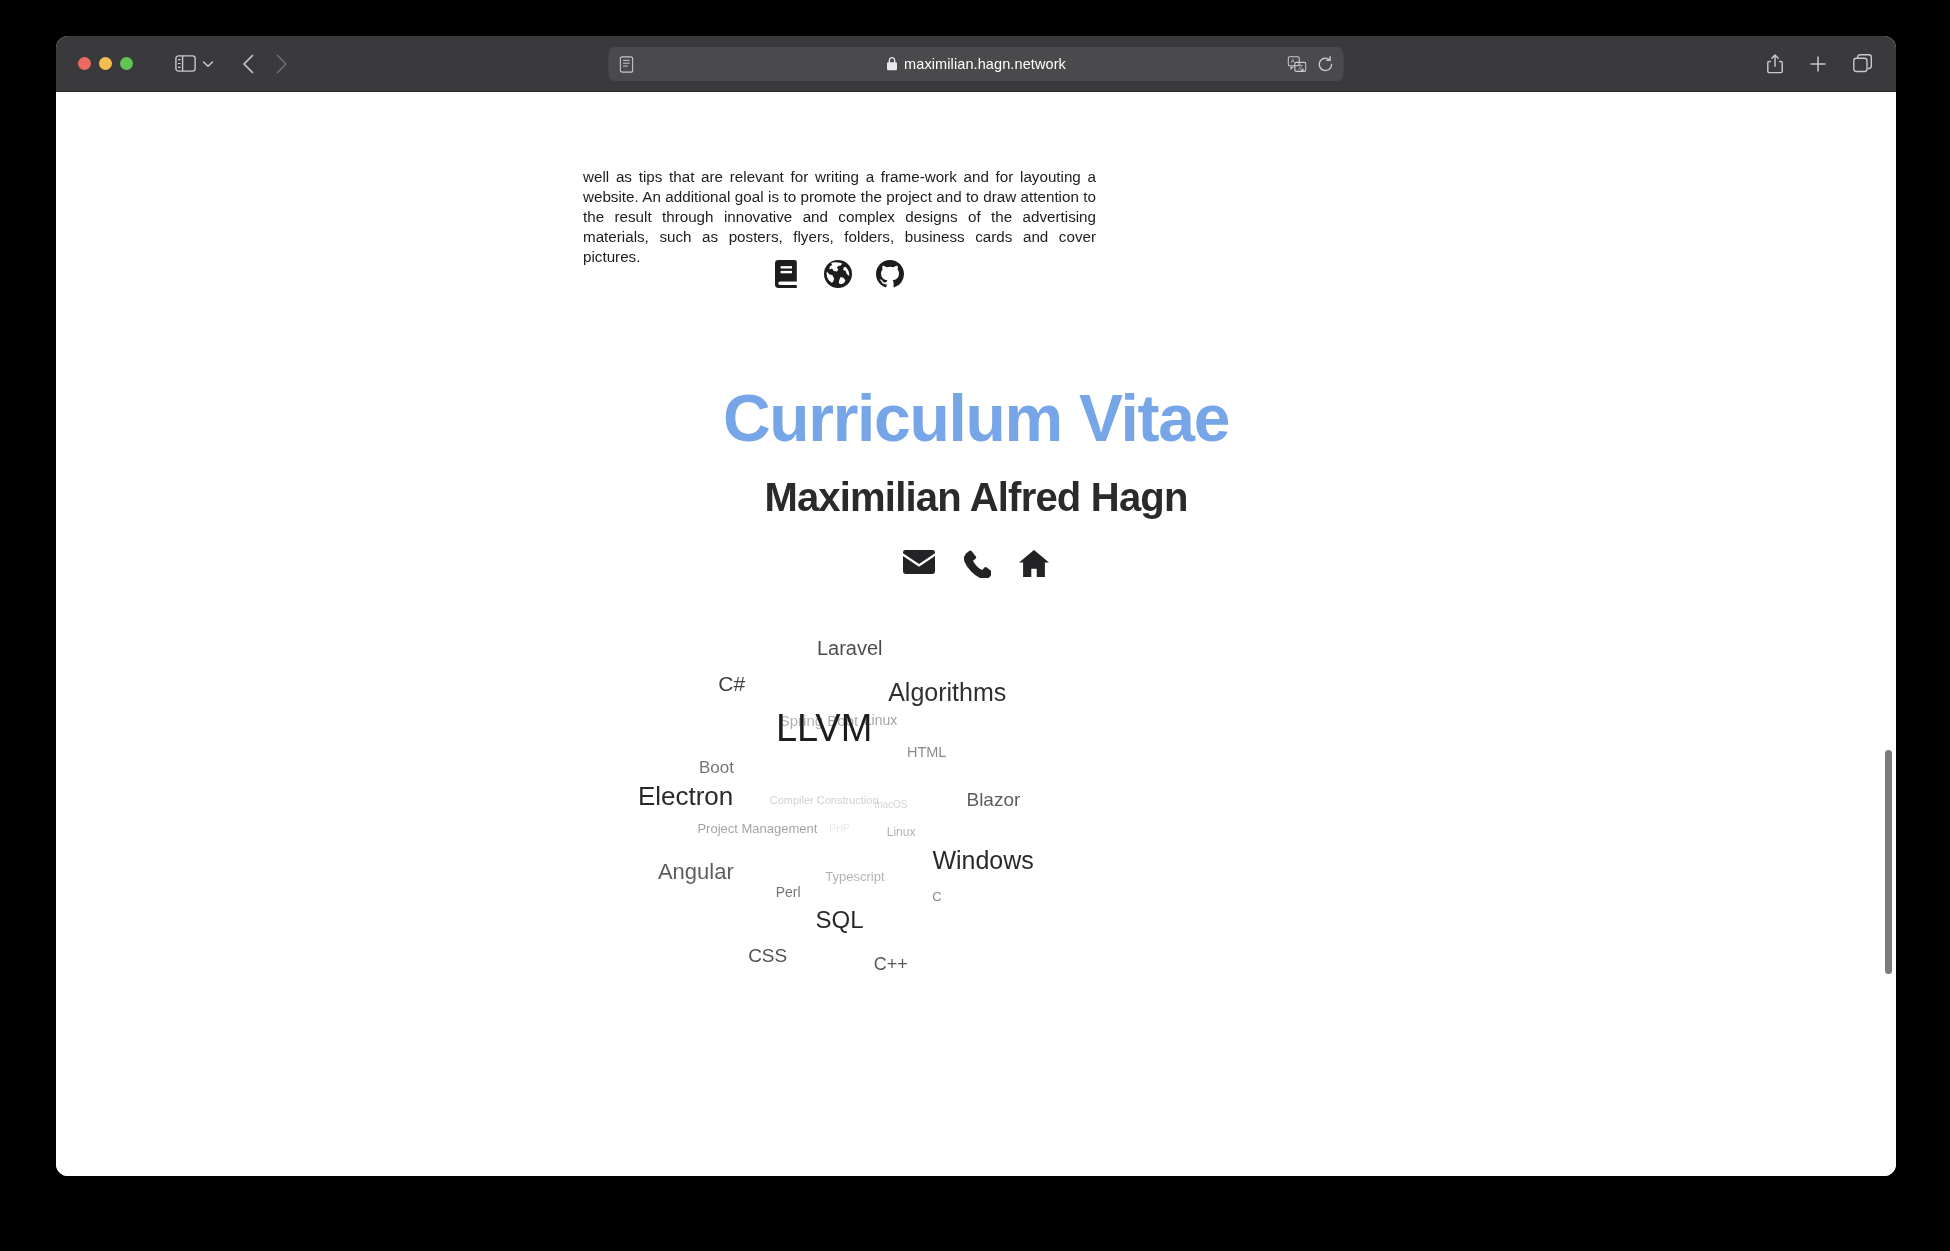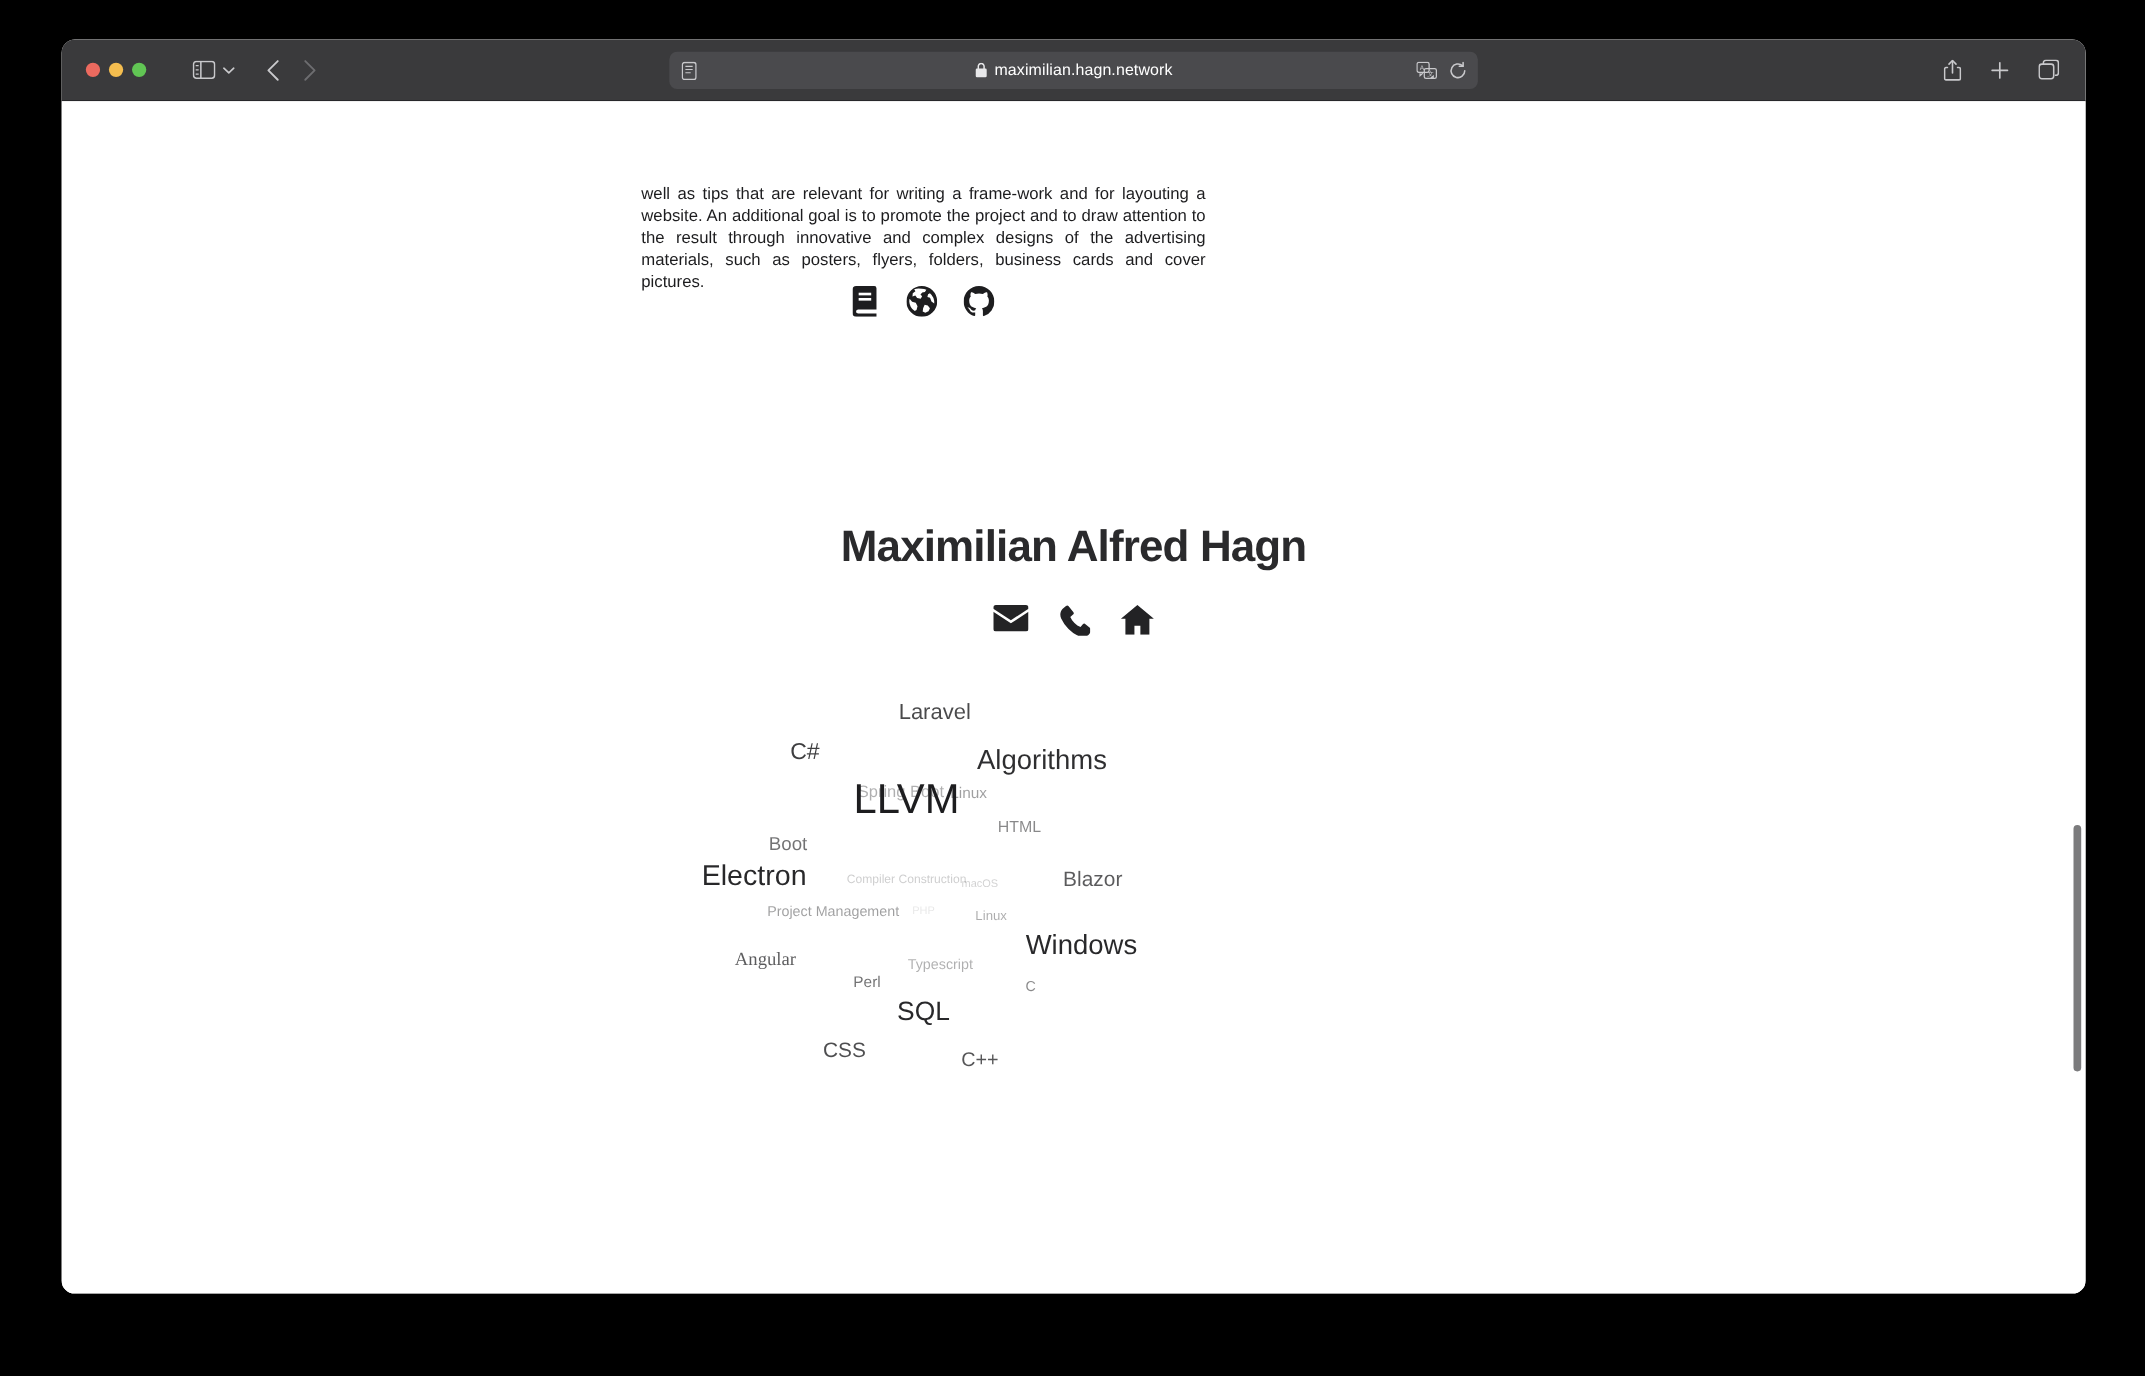--- a/index.html
+++ b/index.html
@@ -320,20 +320,21 @@
           <path d="M14 0a14 14 0 1 0 0 28 14 14 0 0 0 0-28zm0 2.6c1.5 0 2.9.3 4.2.8l-1.4 2-2.4.5-1.6 1.9 1.5 1.6-1.3 2.2-3.2-.6-1.7-2.4-2.6 1 .3-3.1 2.4-1.7-1.1-1.9A11.3 11.3 0 0 1 14 2.6zM3.1 11.8l2.1 2.5 3.3 1 1.6 3.1-.9 3.4-1.6 1A11.4 11.4 0 0 1 2.6 14c0-.76.08-1.5.23-2.2h.27zm18.3-5.1a11.4 11.4 0 0 1 3.9 9.3l-2.5-2-1.3-3.3-2.4-.6.6-2.5 1.7-.9zm-4.8 10.4 2.8.6 2 2.5-1.3 2.7-2.9 1.4-2.4-1.1.4-3 1.4-3.1z"></path>
         </svg>
       </span>
       <span class="social-icon">
         <svg width="28" height="28" viewBox="0 0 28 28" fill="currentColor">
           <path d="M14 0C6.27 0 0 6.27 0 14c0 6.19 4.01 11.43 9.58 13.29.7.13.96-.3.96-.67v-2.6c-3.9.85-4.72-1.65-4.72-1.65-.64-1.62-1.56-2.05-1.56-2.05-1.27-.87.1-.85.1-.85 1.41.1 2.15 1.45 2.15 1.45 1.25 2.14 3.28 1.52 4.08 1.16.13-.91.49-1.52.89-1.87-3.11-.35-6.39-1.56-6.39-6.93 0-1.53.55-2.78 1.44-3.76-.14-.36-.62-1.79.14-3.72 0 0 1.18-.38 3.86 1.44a13.4 13.4 0 0 1 7.03 0c2.68-1.82 3.85-1.44 3.85-1.44.77 1.93.29 3.36.15 3.72.9.98 1.44 2.23 1.44 3.76 0 5.39-3.29 6.57-6.41 6.92.5.44.96 1.3.96 2.62v3.88c0 .37.25.81.97.67A14 14 0 0 0 28 14c0-7.73-6.27-14-14-14z"></path>
         </svg>
       </span>
     </div>
 
+    <h1 class="cv-title">Curriculum Vitae</h1>
     <h2 class="cv-subtitle">Maximilian Alfred Hagn</h2>
 
     <div class="contact-row">
       <span class="contact-icon">
         <svg width="32" height="24" viewBox="0 0 32 24" fill="currentColor">
           <path d="M2.4 0h27.2A2.4 2.4 0 0 1 32 2.4v.9L16 13.9 0 3.3v-.9A2.4 2.4 0 0 1 2.4 0z"></path>
           <path d="M0 6.1l16 10.6L32 6.1v15.5A2.4 2.4 0 0 1 29.6 24H2.4A2.4 2.4 0 0 1 0 21.6V6.1z"></path>
         </svg>
       </span>
       <span class="contact-icon">
@@ -358,21 +359,21 @@
         <span class="cloud-word" style="left: 67%; top: 35%; font-size: 14.5px; opacity: 0.52;">HTML</span>
         <span class="cloud-word" style="left: 26%; top: 39%; font-size: 17px; opacity: 0.62;">Boot</span>
         <span class="cloud-word" style="left: 47%; top: 47%; font-size: 11px; opacity: 0.22;">Compiler Construction</span>
         <span class="cloud-word" style="left: 60%; top: 48%; font-size: 10px; opacity: 0.2;">macOS</span>
         <span class="cloud-word" style="left: 20%; top: 46%; font-size: 26px; opacity: 0.95;">Electron</span>
         <span class="cloud-word" style="left: 80%; top: 47%; font-size: 19px; opacity: 0.72;">Blazor</span>
         <span class="cloud-word" style="left: 34%; top: 54%; font-size: 13px; opacity: 0.42;">Project Management</span>
         <span class="cloud-word" style="left: 50%; top: 54%; font-size: 10px; opacity: 0.1;">PHP</span>
         <span class="cloud-word" style="left: 62%; top: 55%; font-size: 12px; opacity: 0.36;">Linux</span>
         <span class="cloud-word" style="left: 78%; top: 62%; font-size: 25px; opacity: 0.95;">Windows</span>
-        <span class="cloud-word" style="left: 22%; top: 65%; font-size: 17px; opacity: 0.72; font-family: Liberation Serif, serif;">Angular</span>
+        <span class="cloud-word" style="left: 22%; top: 65%; font-size: 22px; opacity: 0.72;">Angular</span>
         <span class="cloud-word" style="left: 53%; top: 66%; font-size: 13px; opacity: 0.35;">Typescript</span>
         <span class="cloud-word" style="left: 40%; top: 70%; font-size: 14px; opacity: 0.62;">Perl</span>
         <span class="cloud-word" style="left: 69%; top: 71%; font-size: 13px; opacity: 0.52;">C</span>
         <span class="cloud-word" style="left: 50%; top: 77%; font-size: 24px; opacity: 0.95;">SQL</span>
         <span class="cloud-word" style="left: 36%; top: 86%; font-size: 19px; opacity: 0.78;">CSS</span>
         <span class="cloud-word" style="left: 60%; top: 88%; font-size: 18px; opacity: 0.75;">C++</span>
       </div>
 
     <div class="scrollbar-track">
       <div class="scrollbar-thumb"></div>

